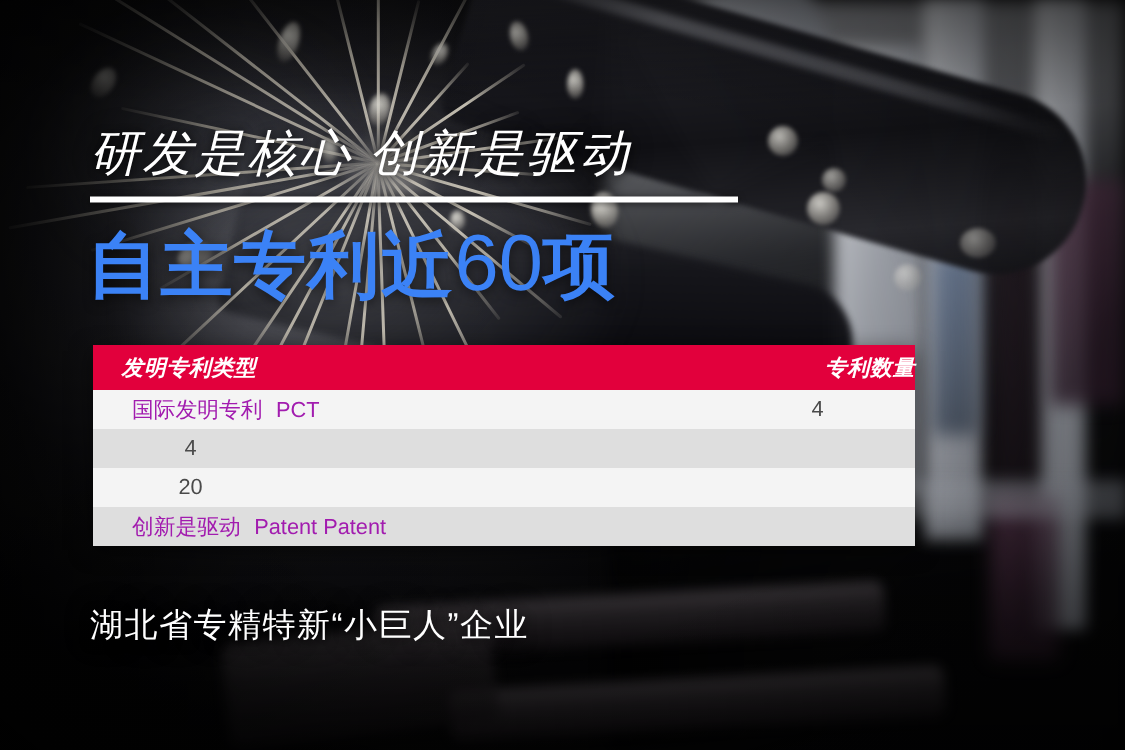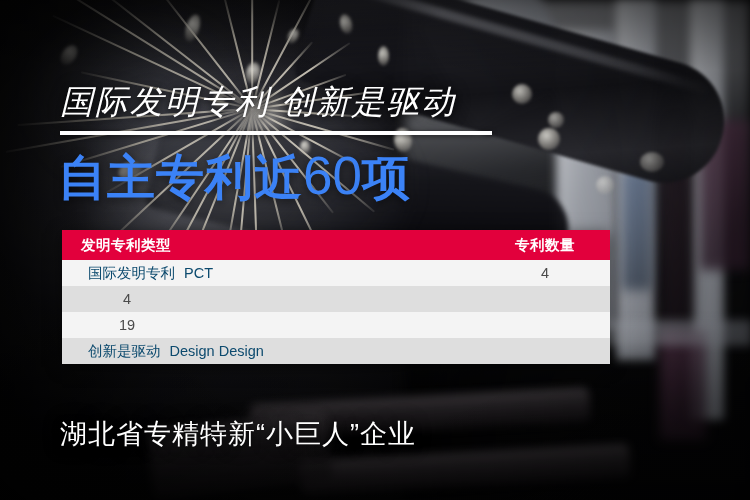--- a/index.html
+++ b/index.html
@@ -151,51 +151,52 @@
   
   .table{
     position:absolute;left:62px;top:230px;
     width:548px;
     box-shadow:0 3px 14px rgba(0,0,0,.55);
   }
   .thead{
     display:flex;align-items:center;
     height:30px;
     background:#e2003c;
+    font-style:italic;
   }
   .th-type{
     flex:1 1 auto;
     padding-left:19px;
     color:#ffffff;font-weight:bold;font-size:14.5px;letter-spacing:.5px;
   }
   .th-count{
-    width:130px;text-align:center;
+    width:130px;text-align:right;
     color:#ffffff;font-weight:bold;font-size:14.5px;letter-spacing:.5px;
   }
   .trow{
     display:flex;align-items:center;
     height:26px;
   }
   .trow.odd{background:#f4f4f4;}
   .trow.even{background:#dedede;}
   .td-type{
     flex:1 1 auto;
     padding-left:26px;
-    color:#0c4a6e;font-size:14.5px;
+    color:#a21caf;font-size:14.5px;
     white-space:nowrap;
   }
   .td-type .en{ margin-left:9px; }
   .td-count{
     width:130px;text-align:center;
     color:#4a4a4a;font-size:14.5px;
   }
 
   .footline{
-    position:absolute;left:60px;top:416px;
-    font-size:27px;
+    position:absolute;left:60px;top:402px;
+    font-size:22px;
     font-weight:400;
     color:#ffffff;
     letter-spacing:1px;
     white-space:nowrap;
     text-shadow:0 2px 8px rgba(0,0,0,.8), 0 0 18px rgba(0,0,0,.5);
   }
 </style>
 </head>
 <body>
 
@@ -274,21 +275,21 @@
   <div class="bokeh" style="left:548px;top:112px;width:16px;height:16px;opacity:.7;"></div>
   <div class="bokeh" style="left:538px;top:128px;width:22px;height:22px;opacity:.9;"></div>
   <div class="bokeh" style="left:596px;top:176px;width:18px;height:18px;opacity:.55;"></div>
   <div class="bokeh" style="left:640px;top:152px;width:24px;height:20px;opacity:.6;"></div>
   <div class="bokeh" style="left:62px;top:44px;width:14px;height:22px;transform:rotate(34deg);opacity:.7;"></div>
 
   <div class="vignette"></div>
 
   <div class="content">
 
-    <div class="headline">国际发明专利 创新是驱动</div>
+    <div class="headline">研发是核心 创新是驱动</div>
 
     <div class="rule"></div>
 
     <div class="bigline"><span>自主专利近</span><span class="num">60</span><span>项</span></div>
 
     <div class="table">
 
       <div class="thead">
         <div class="th-type">发明专利类型</div>
         <div class="th-count">专利数量</div>
@@ -297,25 +298,25 @@
       <div class="trow odd">
         <div class="td-type"><span>国际发明专利</span><span class="en">PCT</span></div>
         <div class="td-count">4</div>
       </div>
 
       <div class="trow even">
         <div class="td-count">4</div>
       </div>
 
       <div class="trow odd">
-        <div class="td-count">19</div>
+        <div class="td-count">20</div>
       </div>
 
       <div class="trow even">
-        <div class="td-type"><span>创新是驱动</span><span class="en">Design Design</span></div>
+        <div class="td-type"><span>创新是驱动</span><span class="en">Patent Patent</span></div>
       </div>
 
     </div>
 
     <div class="footline">湖北省专精特新“小巨人”企业</div>
 
   </div>
 </div>
 
 </body></html>

